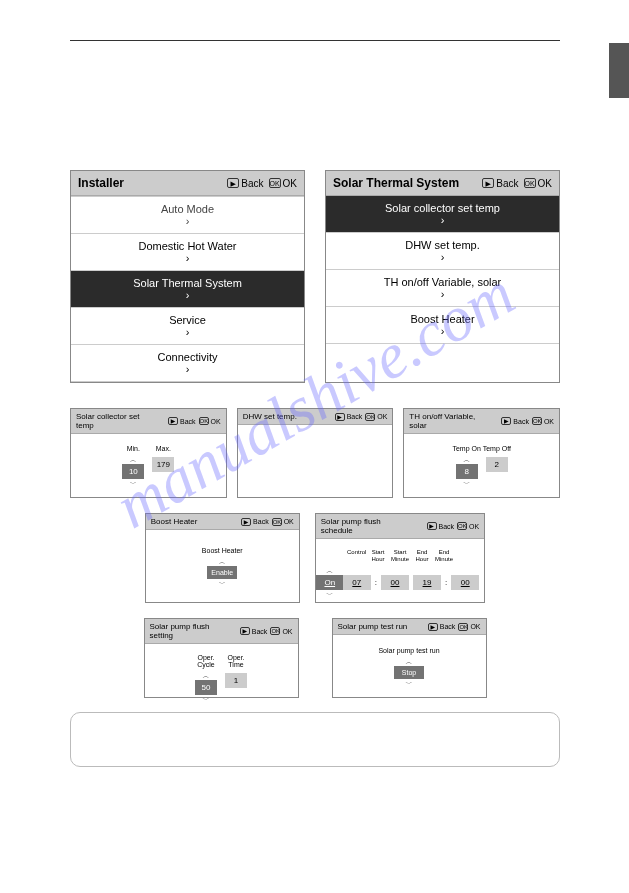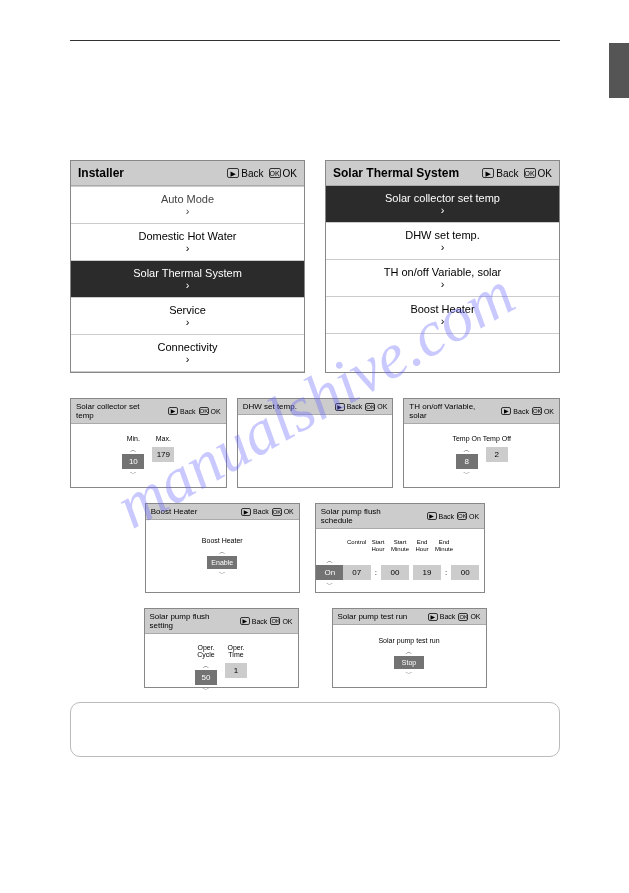--- a/index.html
+++ b/index.html
@@ -35,21 +35,21 @@
     font-size: 64px;
     color: rgba(100, 100, 255, 0.35);
     font-family: "Times New Roman", serif;
     font-style: italic;
     pointer-events: none;
     z-index: 50;
     white-space: nowrap;
   }
   .content {
     position: absolute;
-    top: 160px;
+    top: 170px;
     left: 70px;
     width: 490px;
   }
   .top-row { display: flex; gap: 20px; margin-bottom: 25px; }
   .panel {
     border: 1px solid #888;
     background: #fff;
     flex: 1;
     font-size: 11px;
   }
@@ -117,21 +117,21 @@
   .val {
     width: 22px;
     padding: 3px 0;
     text-align: center;
     font-size: 8px;
     background: #ccc;
     color: #000;
   }
   .val.dark { background: #737373; color: #fff; }
   .val.wide { width: 30px; padding: 3px 2px; font-size: 7px; }
-  .val.narrow { width: 28px; }
+  .val.narrow { width: 28px; text-decoration: underline; }
   .car { font-size: 7px; line-height: 5px; color: #444; }
   .schedule-labels { display:flex; gap:4px; font-size:6px; margin-bottom:2px;}
   .schedule-labels span { width:18px; text-align:center; line-height:7px;}
   .schedule-row { display:flex; align-items:center; gap:4px; }
   .colon { font-size:8px; }
   .row2 { display:flex; justify-content:center; gap:15px; margin-bottom:15px;}
   .row2 .small-panel { flex:0 0 155px; }
   .row3 { display:flex; justify-content:center; gap:33px; margin-bottom:14px;}
   .row3 .small-panel { flex:0 0 155px; }
   .note-wrap { border:1px solid #bbb; border-radius:10px; height:55px;}

